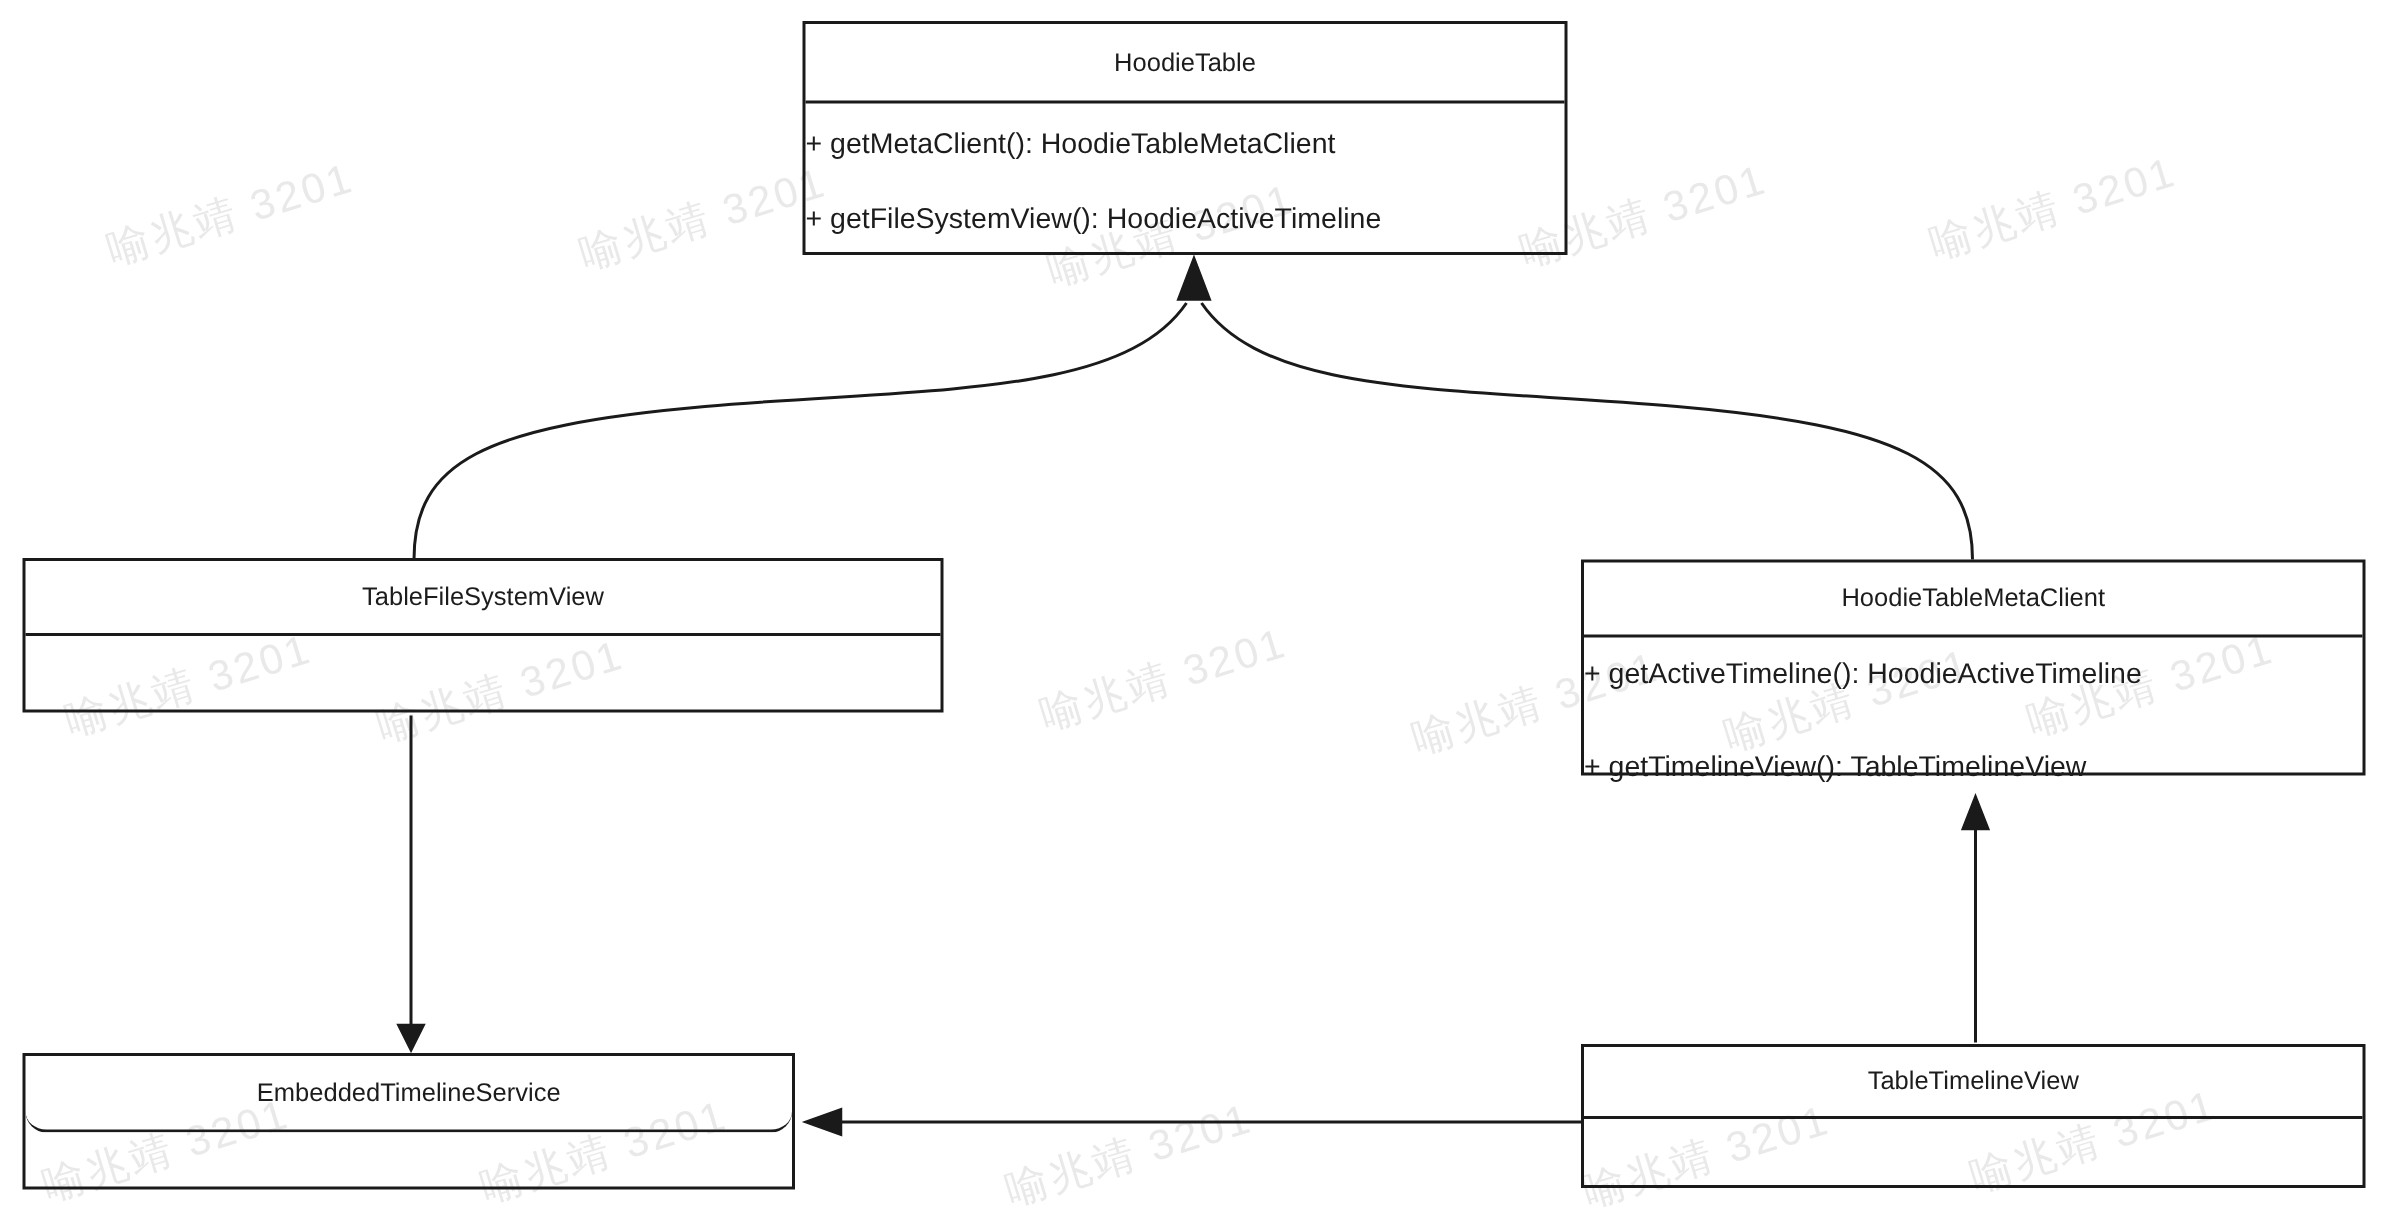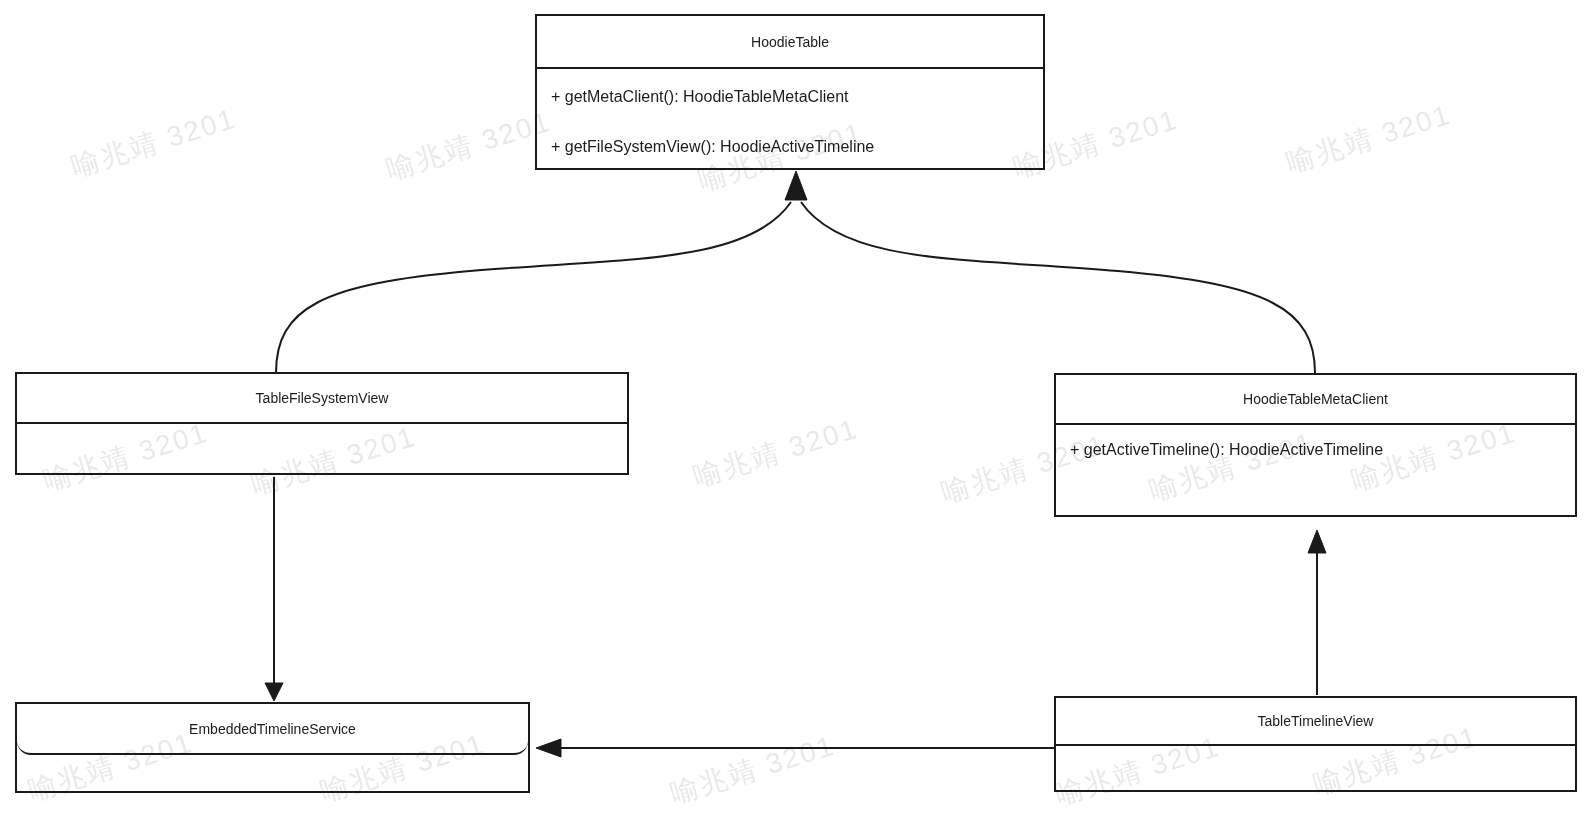--- a/index.html
+++ b/index.html
@@ -39,32 +39,31 @@
     background: transparent;
     box-sizing: border-box;
     display: flex;
     flex-direction: column;
   }
   .uml-title {
     display: flex;
     align-items: center;
     justify-content: center;
     border-bottom: 2px solid #1a1a1a;
-    font-size: 14px;
+    font-size: 17px;
     flex: 0 0 auto;
   }
   .uml-body {
     flex: 1 1 auto;
     display: flex;
     flex-direction: column;
   }
   .uml-method {
-    font-size: 16px;
+    font-size: 19px;
     line-height: 24px;
-    padding-left: 14px;
     white-space: nowrap;
   }
 
   #box-hoodie-table            { left: 535px;  top: 14px;  width: 510px; height: 156px; }
   #box-hoodie-table .uml-title { height: 51px; }
   #box-hoodie-table .uml-body  { padding-top: 16px; gap: 26px; }
 
   #box-table-file-system-view            { left: 15px; top: 372px; width: 614px; height: 103px; }
   #box-table-file-system-view .uml-title { height: 48px; }
 
@@ -129,20 +128,21 @@
 
   <div class="uml-box" id="box-table-file-system-view">
     <div class="uml-title">TableFileSystemView</div>
     <div class="uml-body"></div>
   </div>
 
   <div class="uml-box" id="box-hoodie-table-meta-client">
     <div class="uml-title">HoodieTableMetaClient</div>
     <div class="uml-body">
       <div class="uml-method">+ getActiveTimeline(): HoodieActiveTimeline</div>
+      <div class="uml-method">+ getTimelineView(): TableTimelineView</div>
     </div>
   </div>
 
   <div class="uml-box" id="box-embedded-timeline-service">
     <div class="uml-title">EmbeddedTimelineService</div>
     <div class="uml-body"></div>
   </div>
 
   <div class="uml-box" id="box-table-timeline-view">
     <div class="uml-title">TableTimelineView</div>

